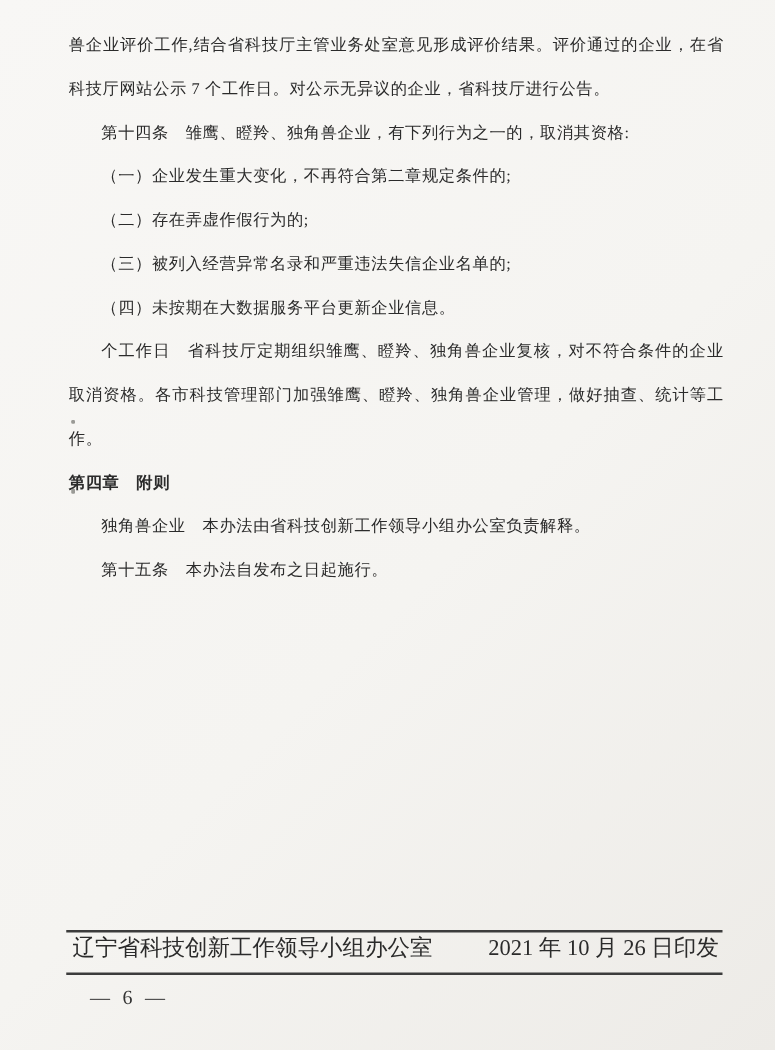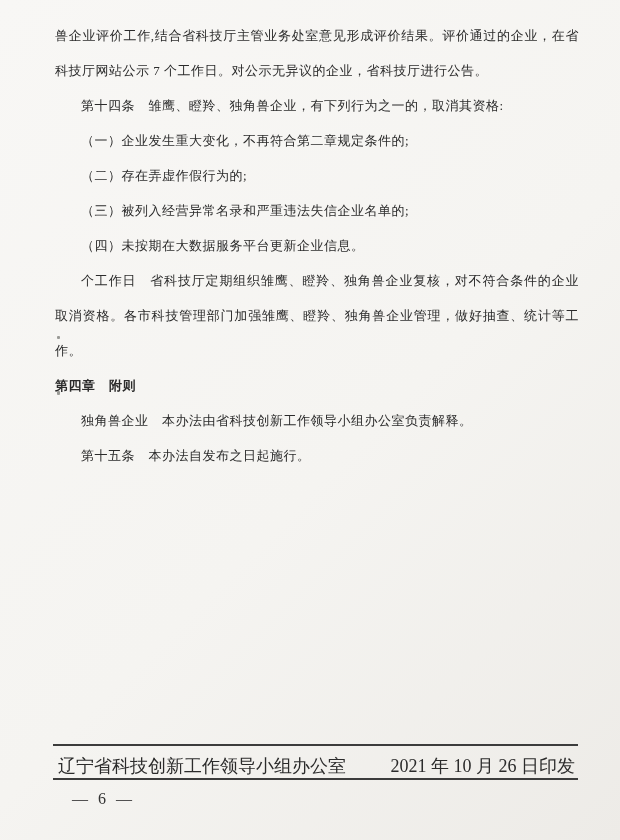--- a/index.html
+++ b/index.html
@@ -57,21 +57,21 @@
   .rule-top { top: 744px; }
   .rule-bottom { top: 778px; }
   .footer-row {
     position: absolute;
     left: 58px;
     width: 517px;
     top: 746px;
     height: 32px;
     display: flex;
     justify-content: space-between;
-    align-items: flex-end;
+    align-items: flex-start;
     font-family: "Liberation Serif", "DejaVu Serif", serif;
     font-size: 18px;
     color: #2b2b2b;
   }
   .page-number {
     position: absolute;
     left: 72px;
     top: 790px;
     font-family: "Liberation Serif", "DejaVu Serif", serif;
     font-size: 16px;

